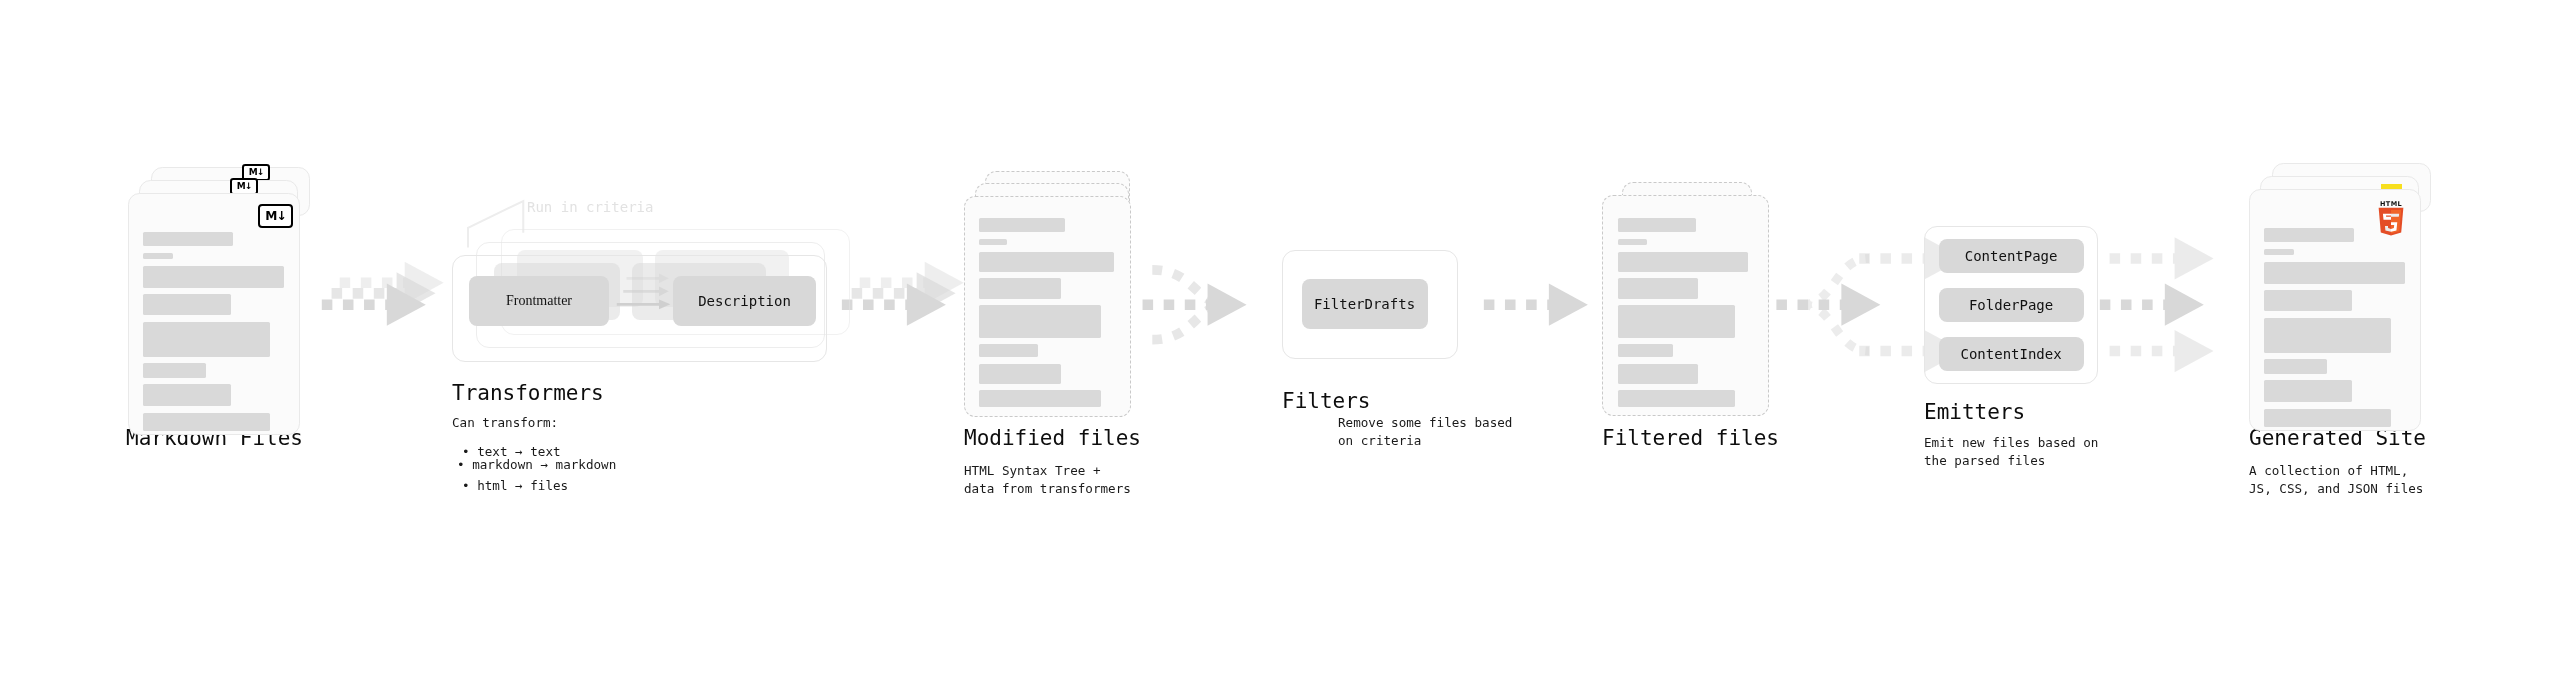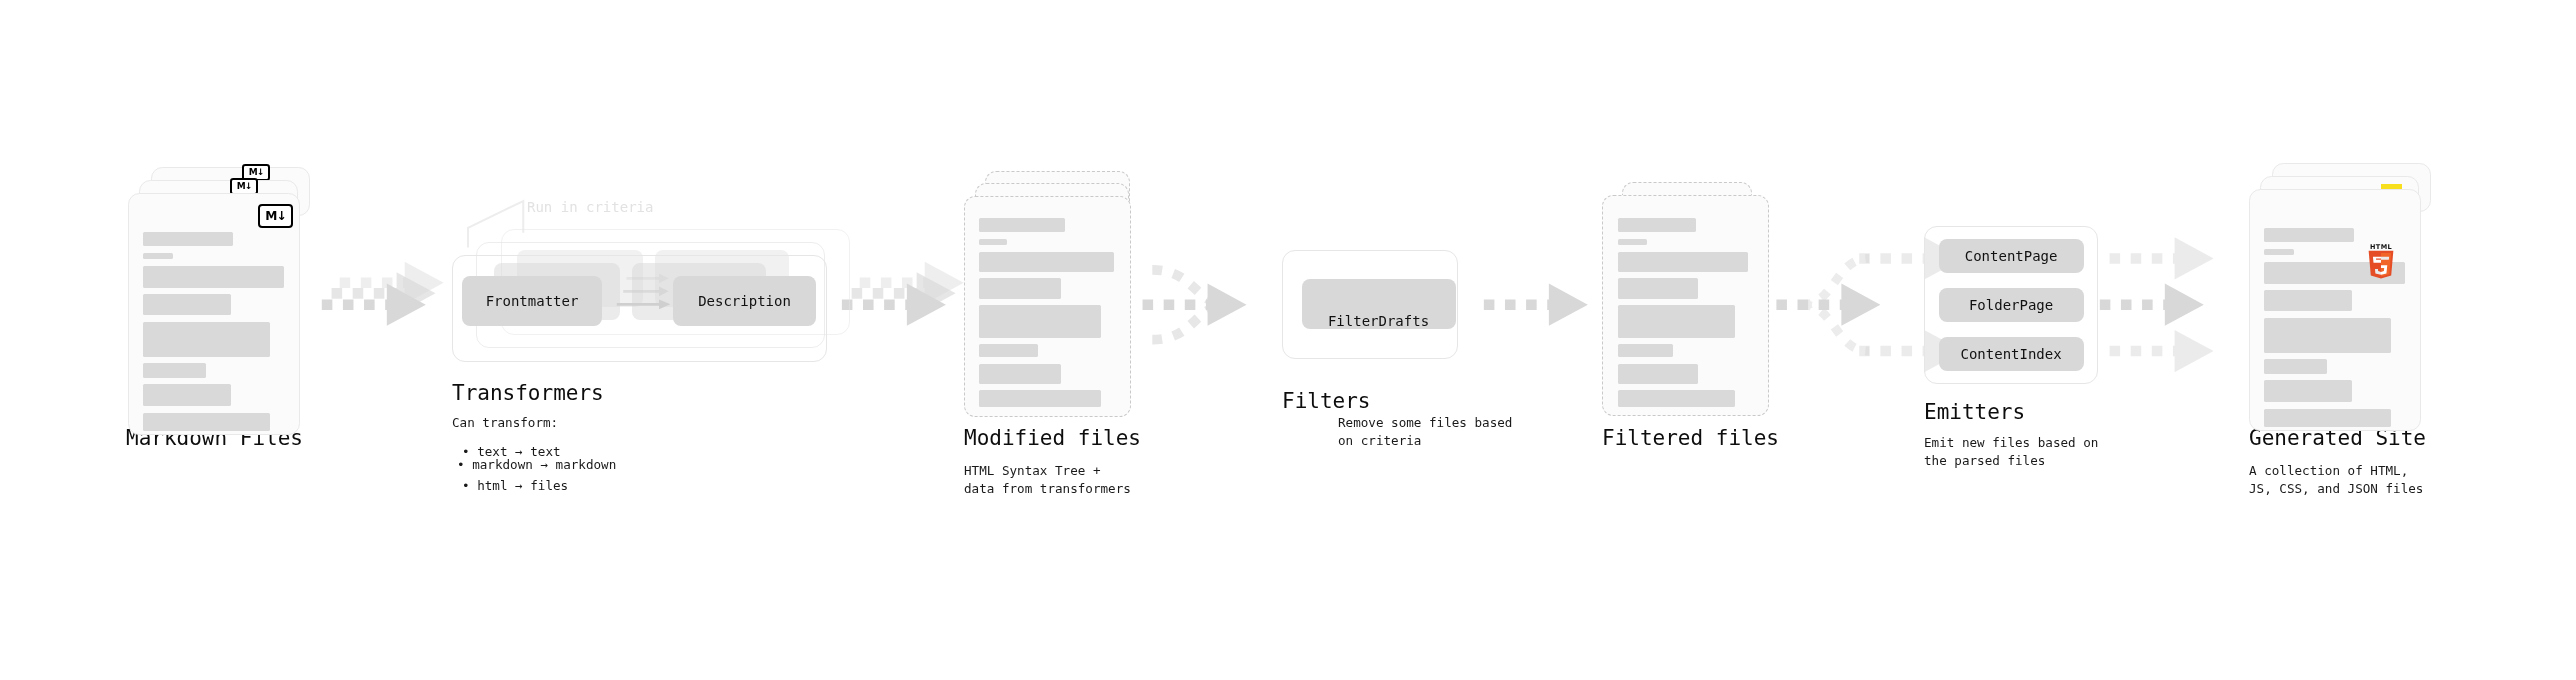--- a/index.html
+++ b/index.html
@@ -282,21 +282,21 @@
 
     <div class="group-box" style="left:49px; top:26px; width:349px; height:106px; opacity:0.55;"></div>
     <div class="chip" style="left:65px; top:47px; width:126px; height:57px; opacity:0.35;"></div>
     <div class="chip" style="left:203px; top:47px; width:134px; height:57px; opacity:0.35;"></div>
 
     <div class="group-box" style="left:24.4px; top:39px; width:349px; height:106px; opacity:0.72;"></div>
     <div class="chip" style="left:42px; top:60px; width:126px; height:57px; opacity:0.5;"></div>
     <div class="chip" style="left:180px; top:60px; width:134px; height:57px; opacity:0.5;"></div>
 
     <div class="group-box" style="left:0px; top:52px; width:375px; height:107px;"></div>
-    <div class="chip" style="left:10px; top:73px; width:140px; height:50px;">
+    <div class="chip" style="left:17px; top:73px; width:140px; height:50px;font-family:Liberation Serif, serif;">
       <span>Frontmatter</span>
     </div>
     <div class="chip" style="left:221px; top:73px; width:143px; height:50px;">
       <span>Description</span>
     </div>
 
     <svg width="114" height="65" style="position:absolute; left:163px; top:68px;" viewBox="0 0 140 80">
       <g opacity="0.35">
         <line x1="14" y1="9" x2="56" y2="9" stroke="#cfcfcf" stroke-width="3.5"></line>
         <polygon points="54,3 66,9 54,15" fill="#cfcfcf"></polygon>
@@ -335,21 +335,21 @@
         <div class="doc-line" style="width:89%; height:16.3px;"></div>
       </div>
     </div>
   </div>
   <div class="title" style="left:964px; top:426px;">Modified files</div>
   <div class="subtitle" style="left:964px; top:462px;">HTML Syntax Tree +
 data from transformers</div>
 
   <div class="node" style="left:1282px; top:250px;">
     <div class="group-box" style="left:0; top:0; width:176px; height:109px;"></div>
-    <div class="chip" style="left:19.5px; top:29px; width:154px; height:50px;align-items:flex-end;">
+    <div class="chip" style="left:19.5px; top:29px; width:126px; height:50px;">
       <span>FilterDrafts</span>
     </div>
   </div>
   <div class="title" style="left:1282px; top:381px;margin-top:8px;">Filters</div>
   <div class="subtitle" style="left:1338px; top:414px;">Remove some files based
 on criteria</div>
 
   <div class="node" style="left:1602px; top:172px;">
     <div class="doc-stack" style="width:187px; height:268px;">
       <div class="doc-card dashed back1" style="left:19.5px; top:9.8px; width:130px; height:49px;"></div>
@@ -395,21 +395,21 @@
         </div>
       </div>
 
       <div class="doc-card back1" style="left:11.4px; top:13px; width:159px; height:49px;"></div>
       <div class="badge" style="left:132px; top:21px; z-index:3;">
         <div class="js-badge"></div>
       </div>
 
       <div class="doc-card front" style="left:0px; top:26px; width:172px; height:242px;"></div>
 
-      <div class="badge" style="left:118px; top:37px; z-index:6;margin-top:43px;">
+      <div class="badge" style="left:128px; top:37px; z-index:6;">
         <div class="html5-badge">
           <div class="html5-word">HTML</div>
           <svg width="28" height="28" style="position:absolute; top:7.3px; left:0;" viewBox="0 0 34 34">
             <polygon points="2,1 32,1 29.4,31 17,34.5 4.6,31" fill="#e44d26"></polygon>
             <polygon points="17,3.6 17,32.1 27.1,29.3 29.3,3.6" fill="#f16529"></polygon>
             <path d="M17,8.2 L7.2,8.2 L7.9,15.4 L17,15.4 L17,11.9 L11.1,11.9 L10.9,10.2 L17,10.2 Z" fill="#ffffff"></path>
             <path d="M17,18.4 L17,21.9 L20.9,21.9 L20.5,25.6 L17,26.6 L17,30.2 L23.6,28.4 L24.6,18.4 Z" fill="#ffffff"></path>
             <path d="M17,8.2 L17,11.9 L26.4,11.9 L26.7,10.2 L26.9,8.2 Z" fill="#ebebeb"></path>
             <path d="M17,26.6 L13.5,25.6 L13.3,23.1 L9.7,23.1 L10.2,28.4 L17,30.2 Z" fill="#ebebeb"></path>
           </svg>

